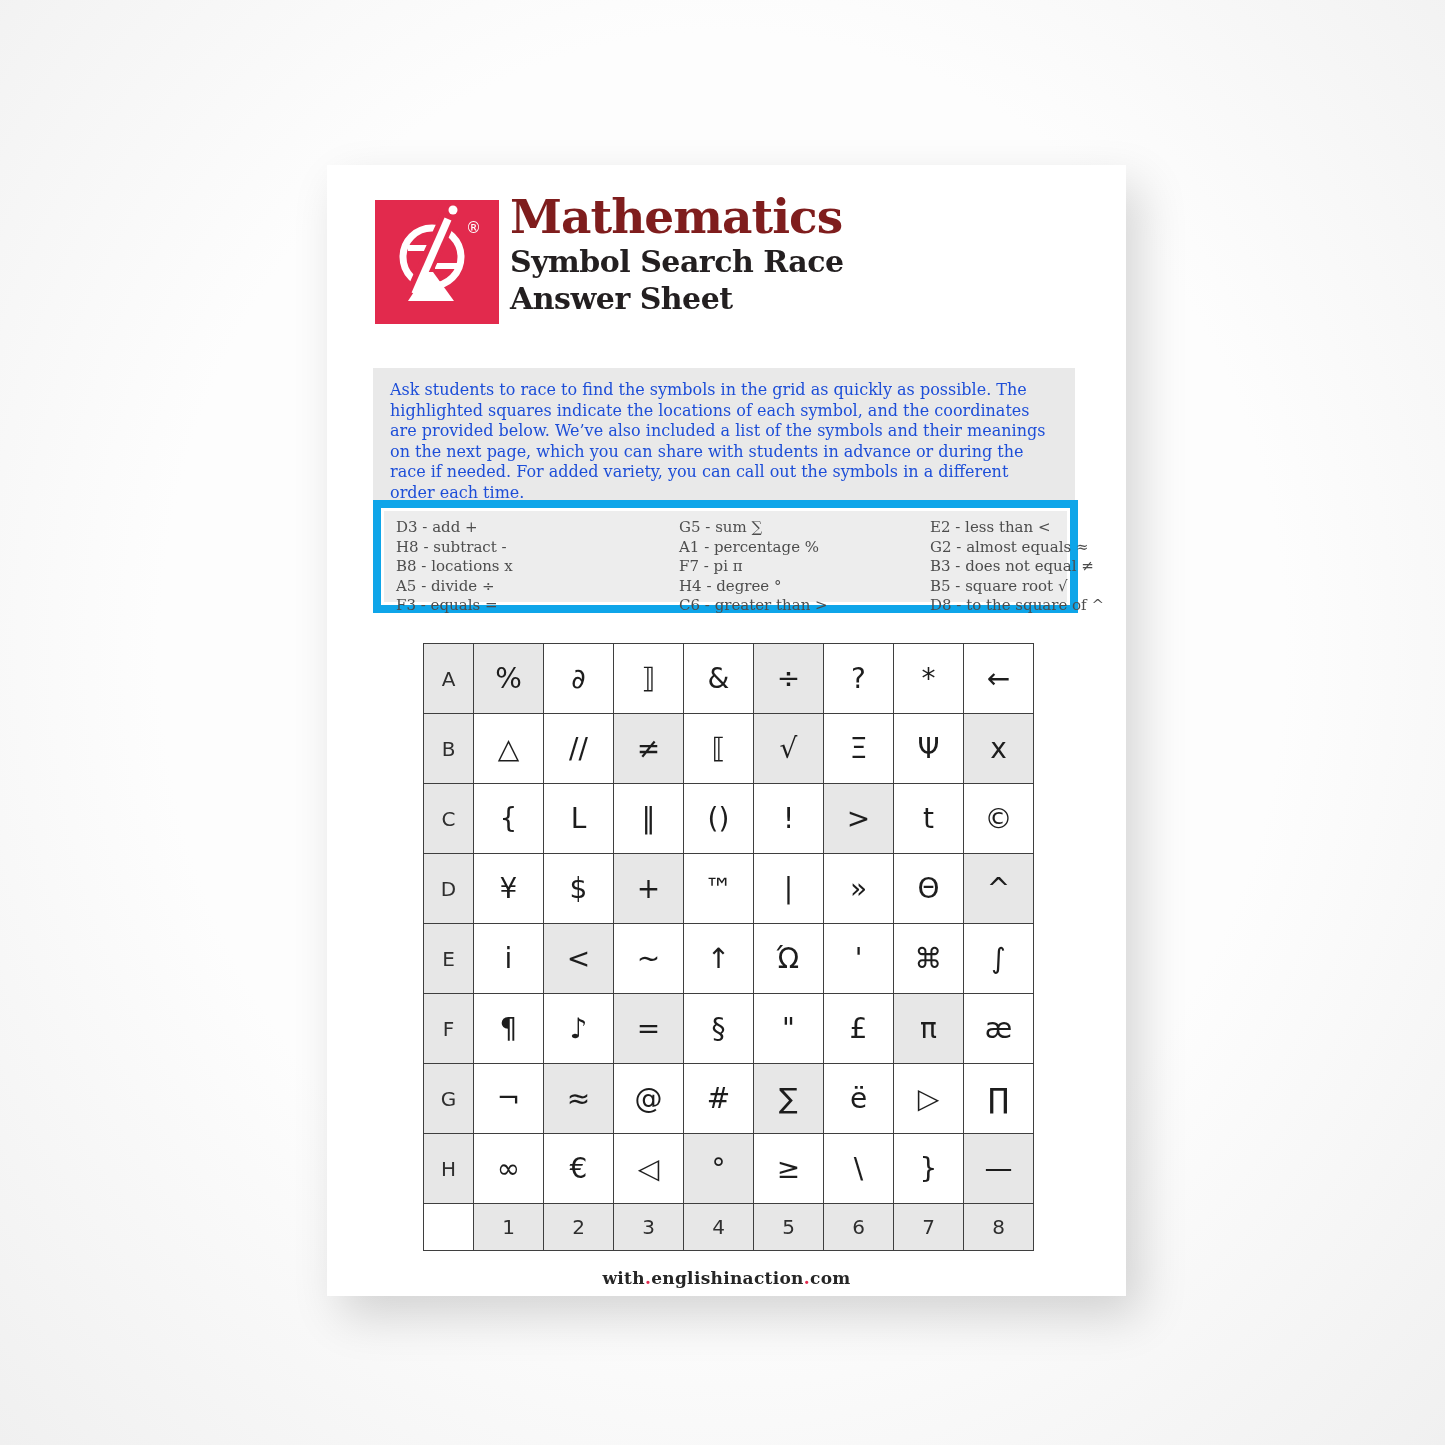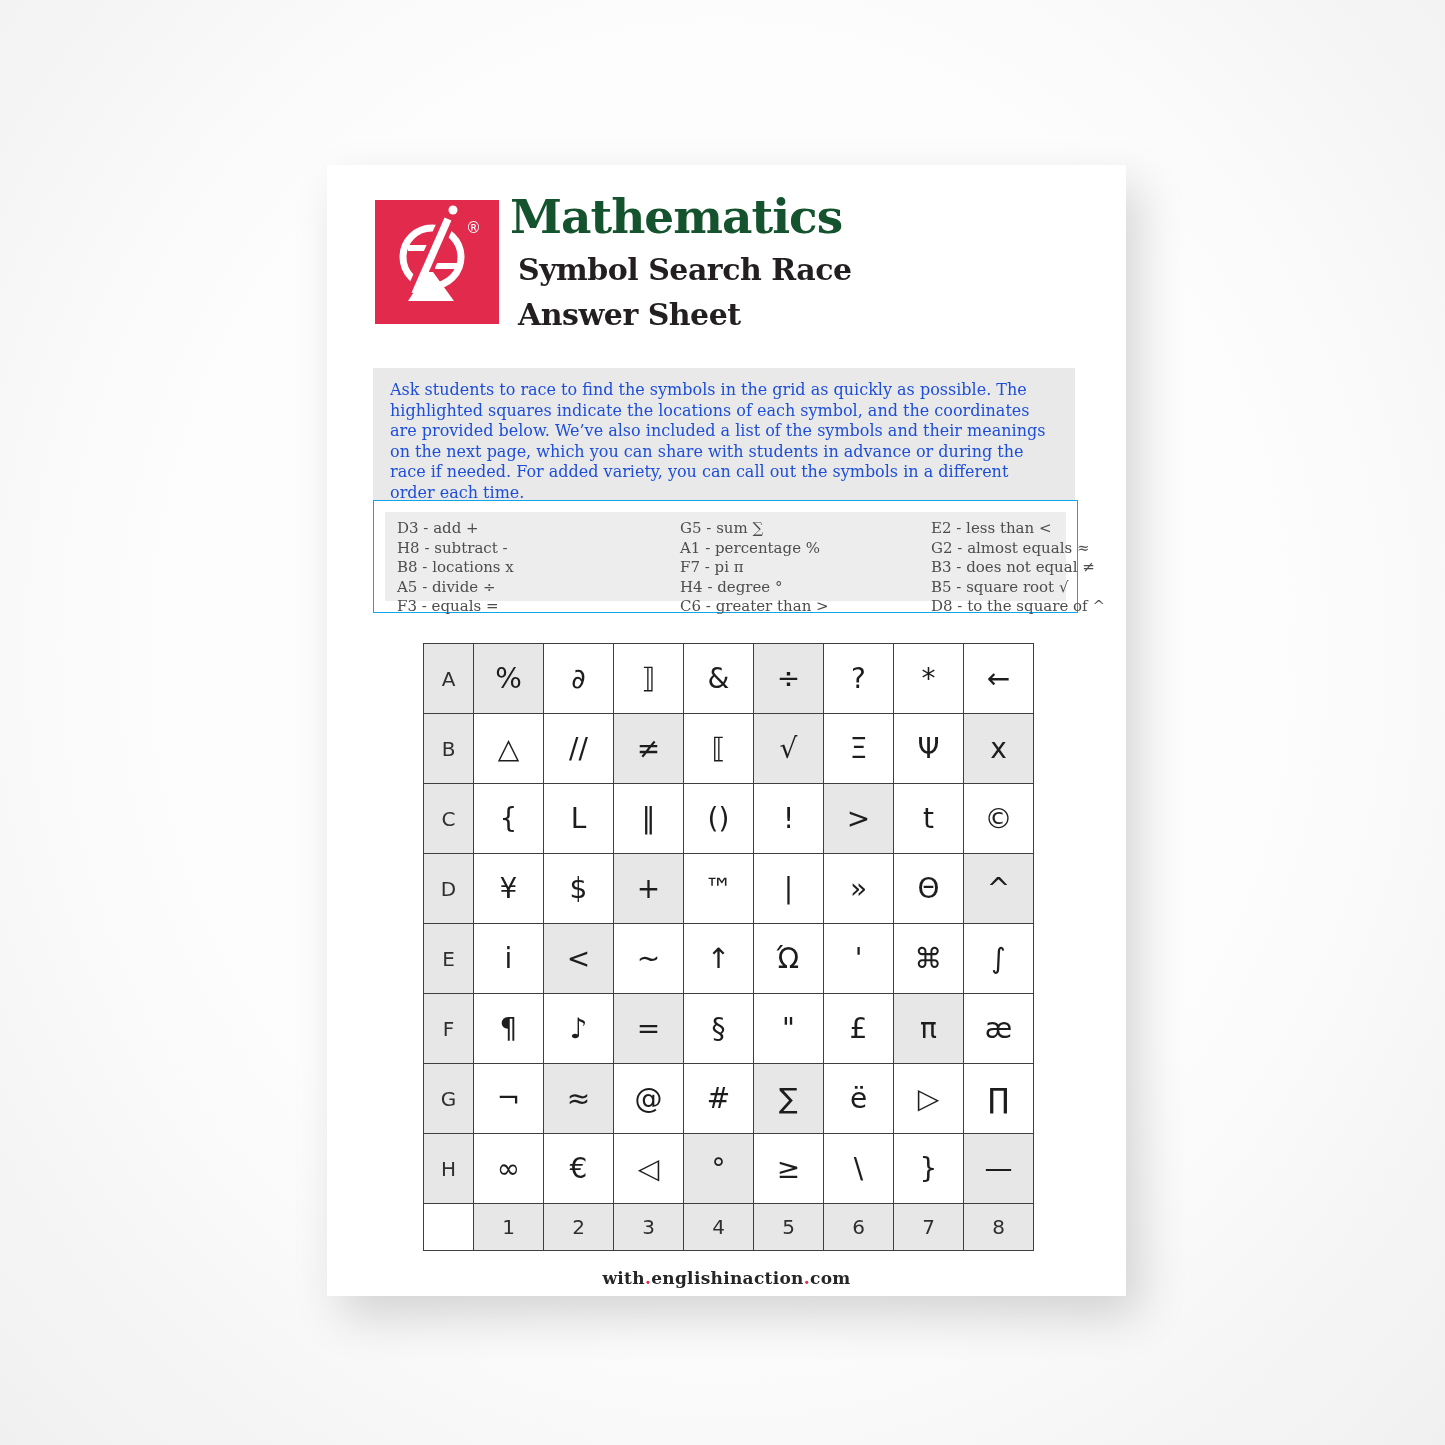--- a/index.html
+++ b/index.html
@@ -27,46 +27,46 @@
   }
   .titleblock {
     position: absolute; left: 183px; top: 26px;
     font-family: "DejaVu Serif", serif;
   }
   .main-title {
     margin: 0;
     font-size: 47px; line-height: 52px;
     font-weight: bold;
     letter-spacing: -1px;
-    color: #14532d;
+    color: #7f1d1d;
   }
   .sub-title {
-    margin: 8px;
+    margin: 0;
     font-size: 30px; line-height: 37px;
     font-weight: bold;
     letter-spacing: -0.5px;
     color: #231f20;
   }
   
   .instructions {
     position: absolute; left: 46px; top: 203px;
     width: 702px; box-sizing: border-box;
     background: #e9e9e9;
     padding: 12px 17px 13px 17px;
     font-family: "DejaVu Serif", serif;
     font-size: 16px; line-height: 20.5px;
     color: #1d4ed8;
   }
   
   .coords {
     position: absolute; left: 46px; top: 335px;
     width: 705px; height: 113px; box-sizing: border-box;
-    border: 1px solid #0ea5e9;
+    border: 8px solid #0ea5e9;
     background: #ffffff;
-    padding: 11px;
+    padding: 3px;
   }
   .coords-inner {
     position: relative;
     width: 100%; height: 100%;
     background: #ededed;
     font-family: "DejaVu Serif", serif;
     font-size: 15px; line-height: 19.5px;
     color: #4d4d4d;
   }
   .coords-col { position: absolute; top: 7px; white-space: nowrap; }

